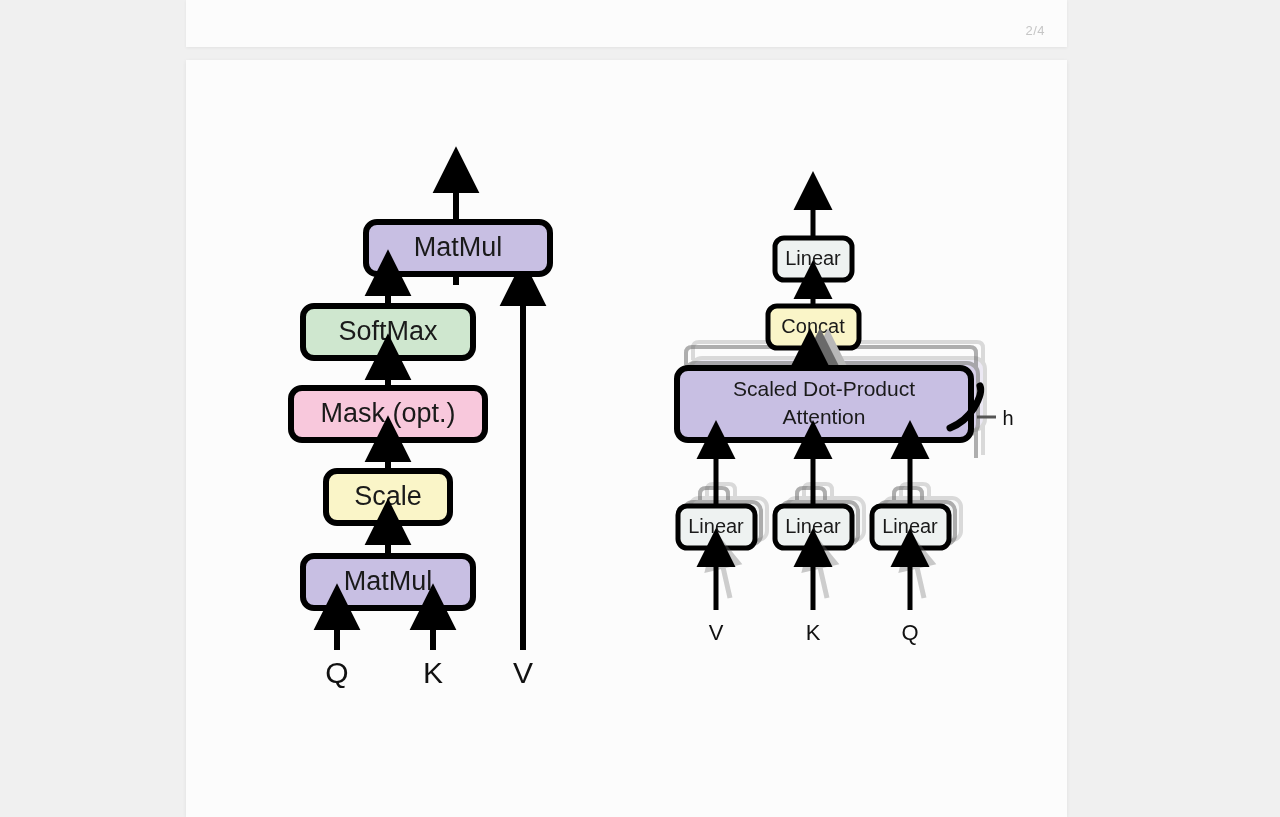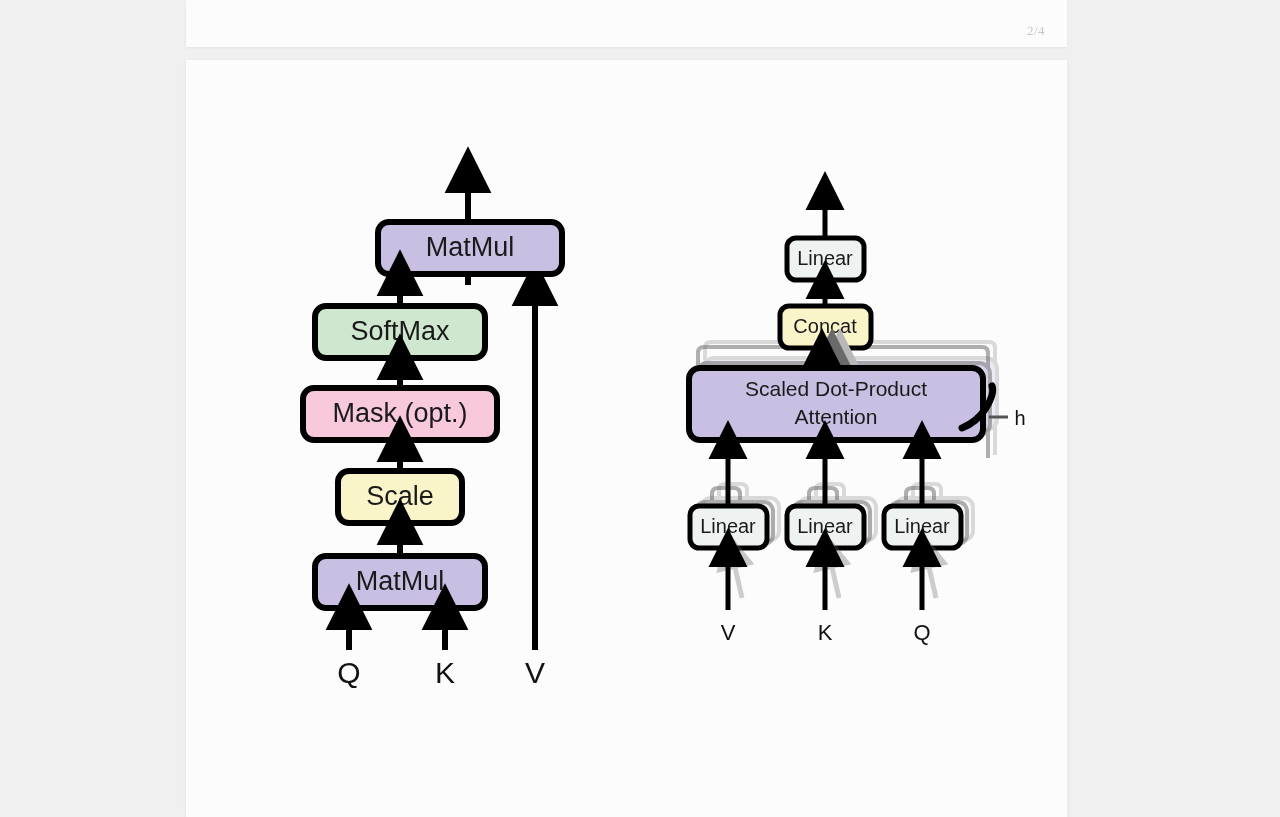--- a/index.html
+++ b/index.html
@@ -28,38 +28,38 @@
     background: #fcfcfc;
     box-shadow: 0 1px 3px rgba(0,0,0,0.06);
   }
   #page-counter {
     position: absolute;
     right: 22px;
     top: 23px;
     font-size: 13px;
     color: #c6c6c6;
     letter-spacing: 0.5px;
-    font-family: Liberation Serif, serif;
+    font-family: Liberation Sans, sans-serif;
   }
 
   
   #page-canvas {
     position: absolute;
     left: 186px;
     top: 60px;
     width: 881px;
     height: 757px;
     background: #fcfcfc;
     box-shadow: 0 1px 4px rgba(0,0,0,0.07);
     overflow: hidden;
   }
 
   #figure {
     position: absolute;
-    left: 16px;
+    left: 4px;
     top: 0;
     width: 881px;
     height: 729px;
   }
 
   svg { display: block; }
 
   .blk-text {
     font-family: "Liberation Sans", sans-serif;
     fill: #1a1a1a;

